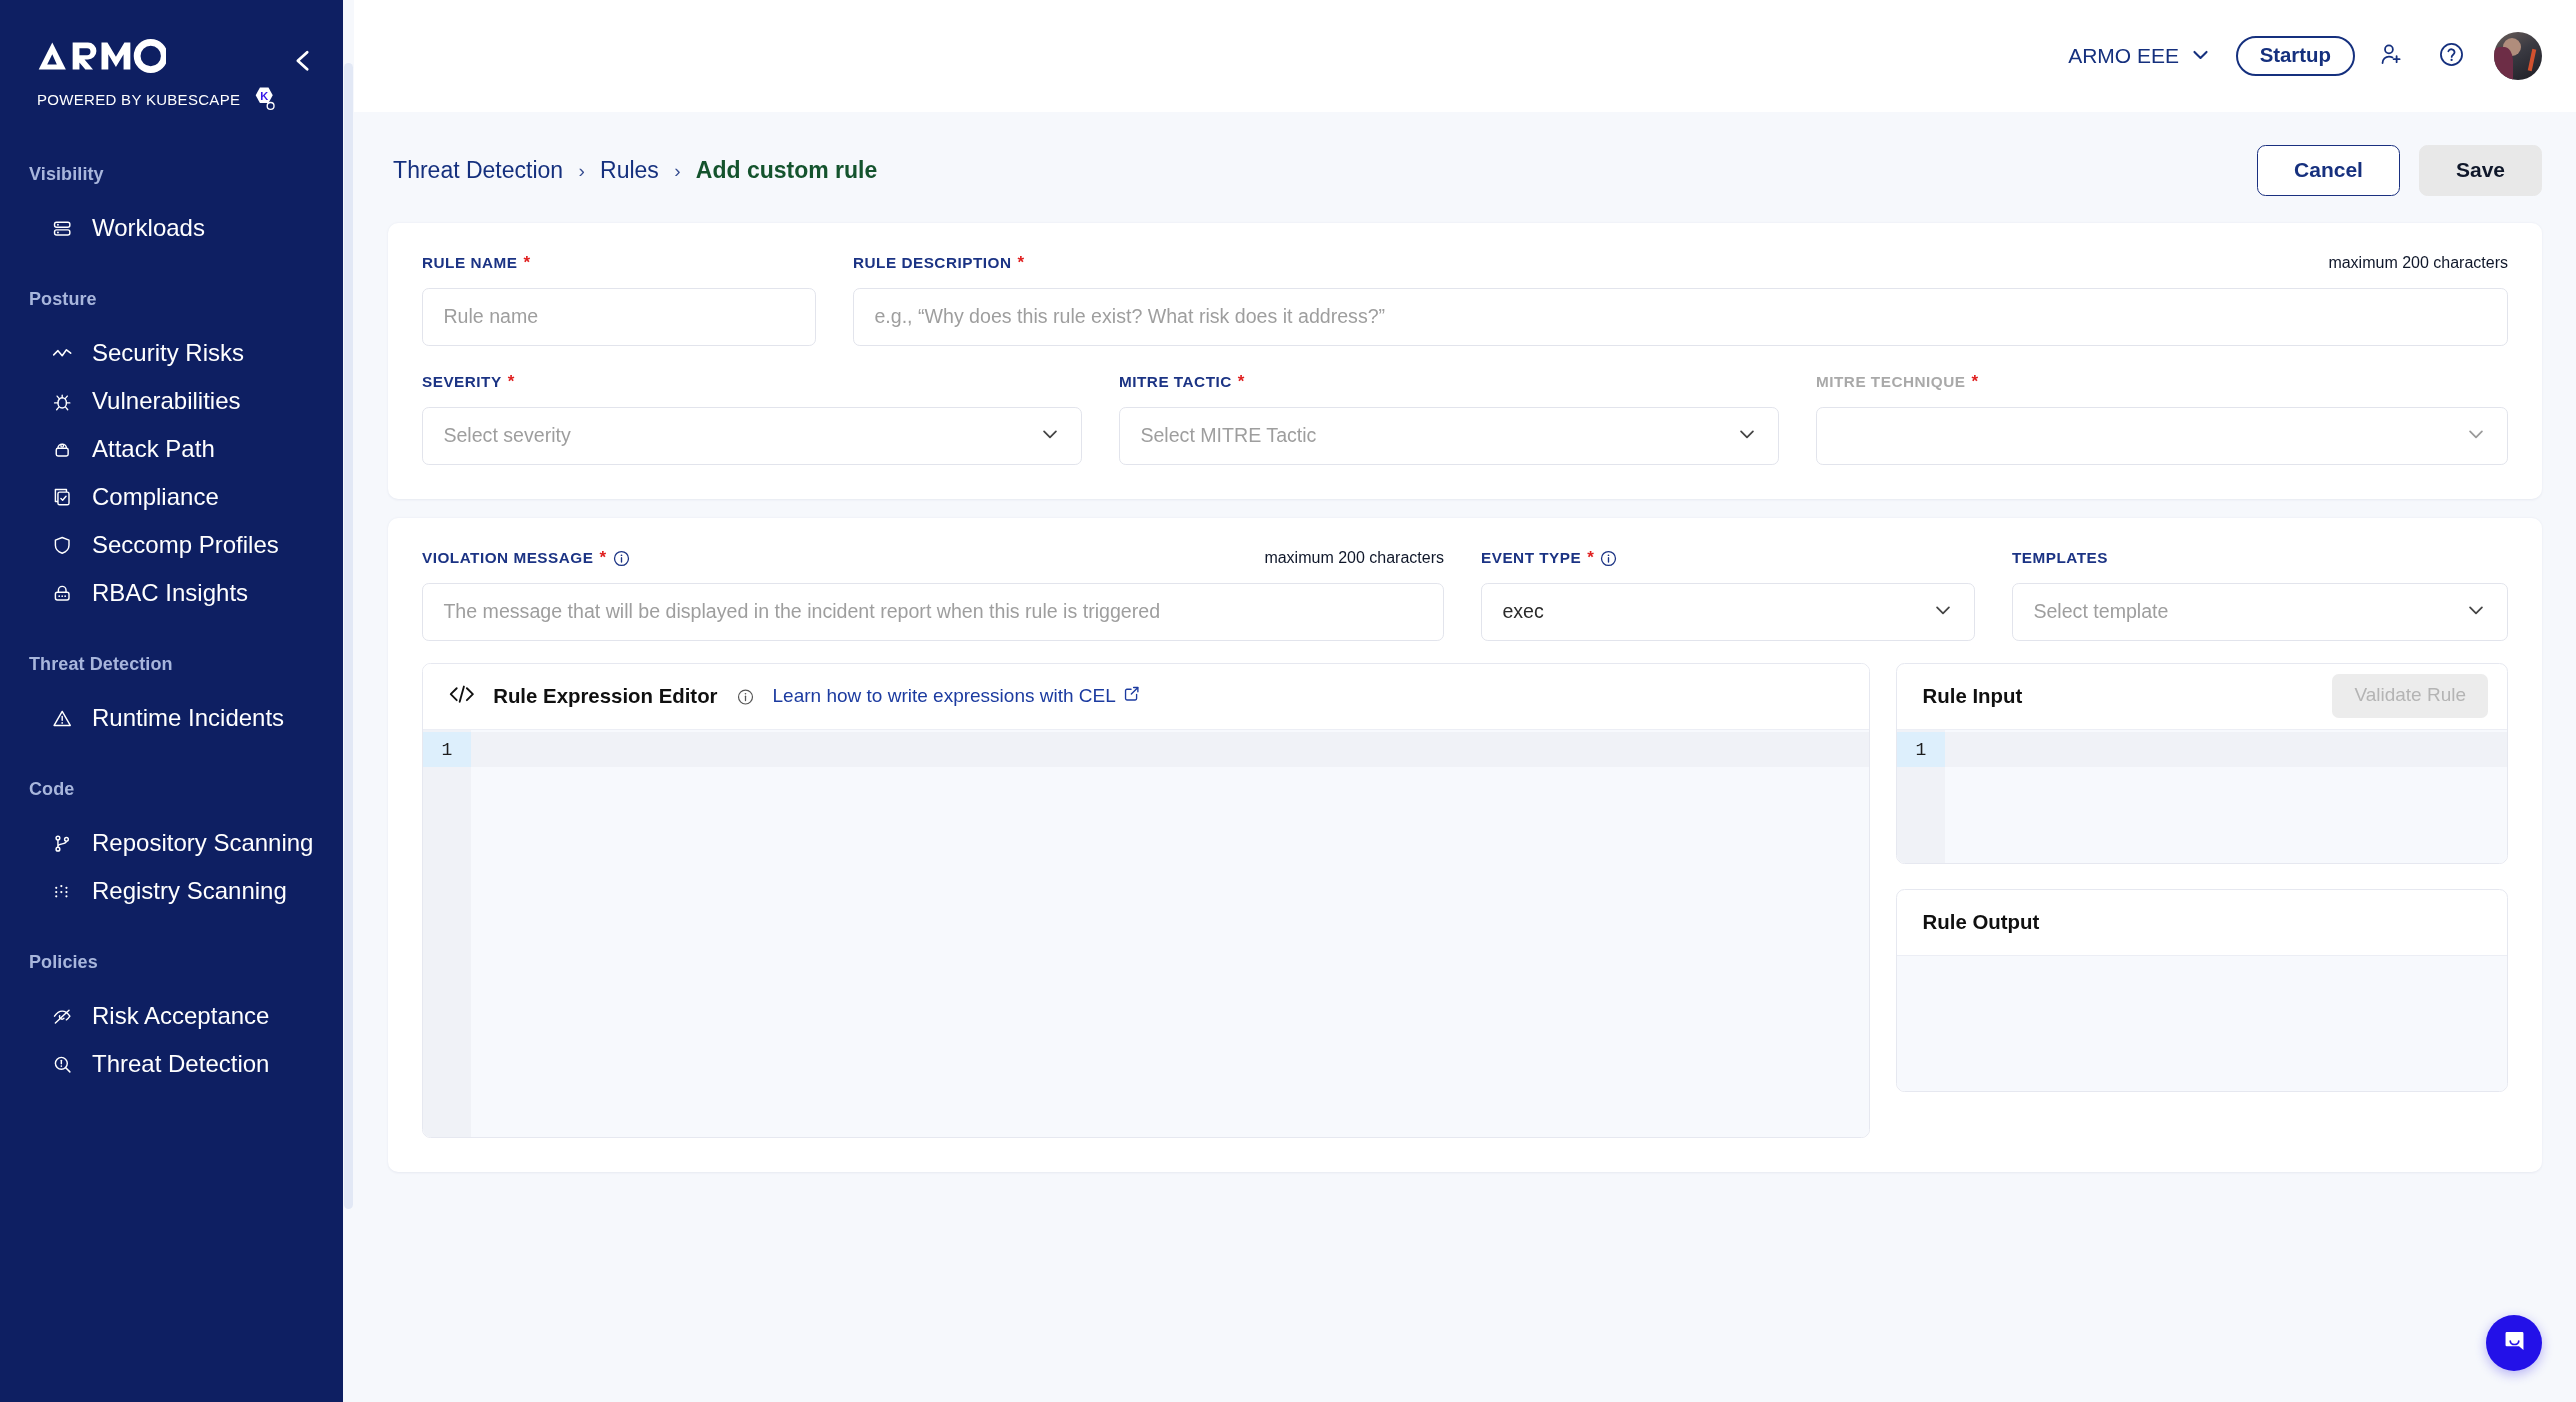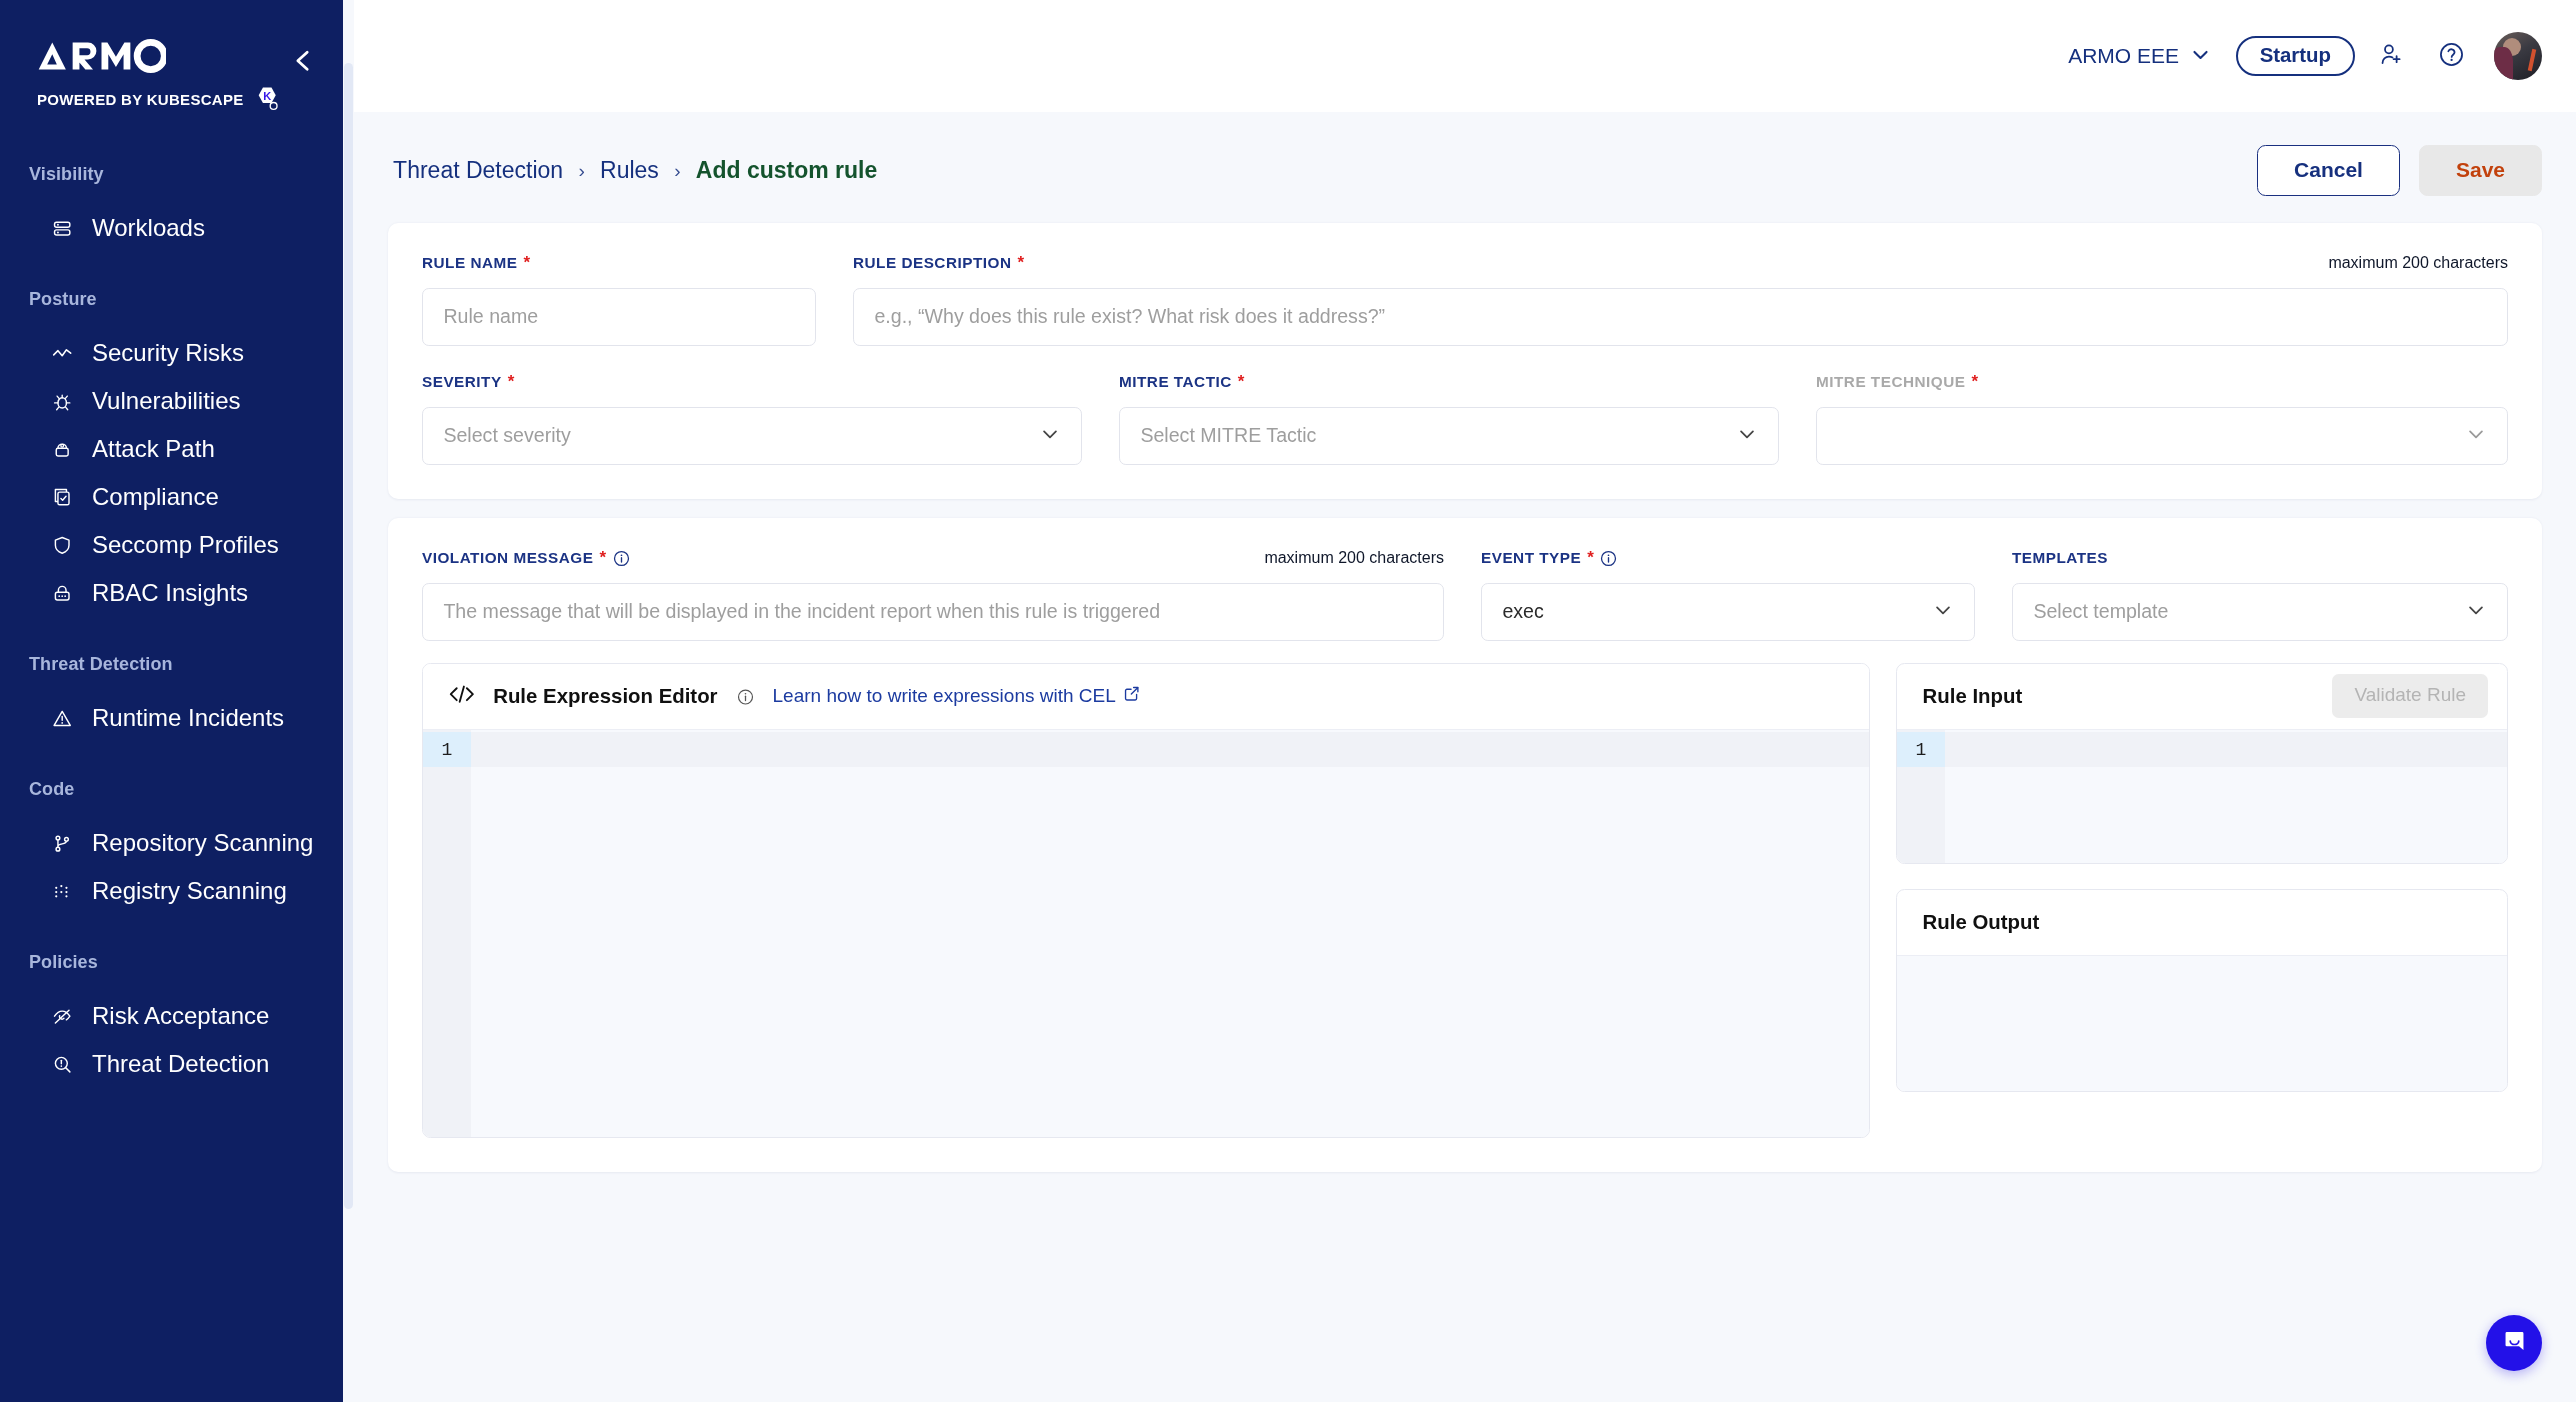--- a/index.html
+++ b/index.html
@@ -21,21 +21,21 @@
   }
   .sb-head { padding: 39px 37px 0 37px; display: flex; align-items: flex-start; justify-content: space-between; }
   .logo-wrap { display: flex; flex-direction: column; }
   .logo-word { display: flex; align-items: center; }
   .logo-word svg { display: block; }
   .logo-sub {
     margin-top: 12px;
     display: flex; align-items: center; gap: 7.7px;
   }
   .logo-sub-text {
-    color: #ffffff; font-size: 15px; font-weight: 700; letter-spacing: 0.3px;
+    color: #ffffff; font-size: 15px; font-weight: 400; letter-spacing: 0.3px;
   }
   .kube-badge { position: relative; width: 29px; height: 29px; }
   .collapse-btn { margin-top: 8.5px; cursor: pointer; }
 
   .sb-scroll { position: absolute; top: 145px; left: 0; width: 354px; bottom: 0; }
   .sb-group-title {
     color: #a8b6dc; font-size: 18px; font-weight: 700;
     padding: 0 0 0 29px; margin-top: 37px; margin-bottom: 19px;
     letter-spacing: 0.1px;
   }
@@ -98,21 +98,21 @@
   .bc-link { color: #15307e; font-size: 23px; font-weight: 400; cursor: pointer; }
   .bc-sep { color: #15307e; font-size: 19px; font-weight: 400; opacity: .85; }
   .bc-cur { color: #14532d; font-size: 23px; font-weight: 700; }
 
   .bc-actions { display: flex; align-items: center; gap: 19px; }
   .btn {
     font-size: 21px; font-weight: 700; border-radius: 8.5px;
     padding: 12px 36px 13.6px 36px; cursor: pointer; line-height: 1.1;
   }
   .btn-cancel { background: #ffffff; border: 1.7px solid #1a3080; color: #16307e; }
-  .btn-save { background: #e8e8e8; border: 1.7px solid #e8e8e8; color: #c2410c; cursor: default; }
+  .btn-save { background: #e8e8e8; border: 1.7px solid #e8e8e8; color: #0f172a; cursor: default; }
 
   .card {
     background: #ffffff; border-radius: 10.2px; margin-top: 19px;
     box-shadow: 0 0.9px 2.6px rgba(22,40,105,.07);
   }
   .card-a { padding: 25.6px 34px 34px 34px; }
 
   .row { display: flex; gap: 37px; }
   .fld { display: flex; flex-direction: column; }
   .lblrow { display: flex; align-items: center; justify-content: space-between; height: 29px; }

